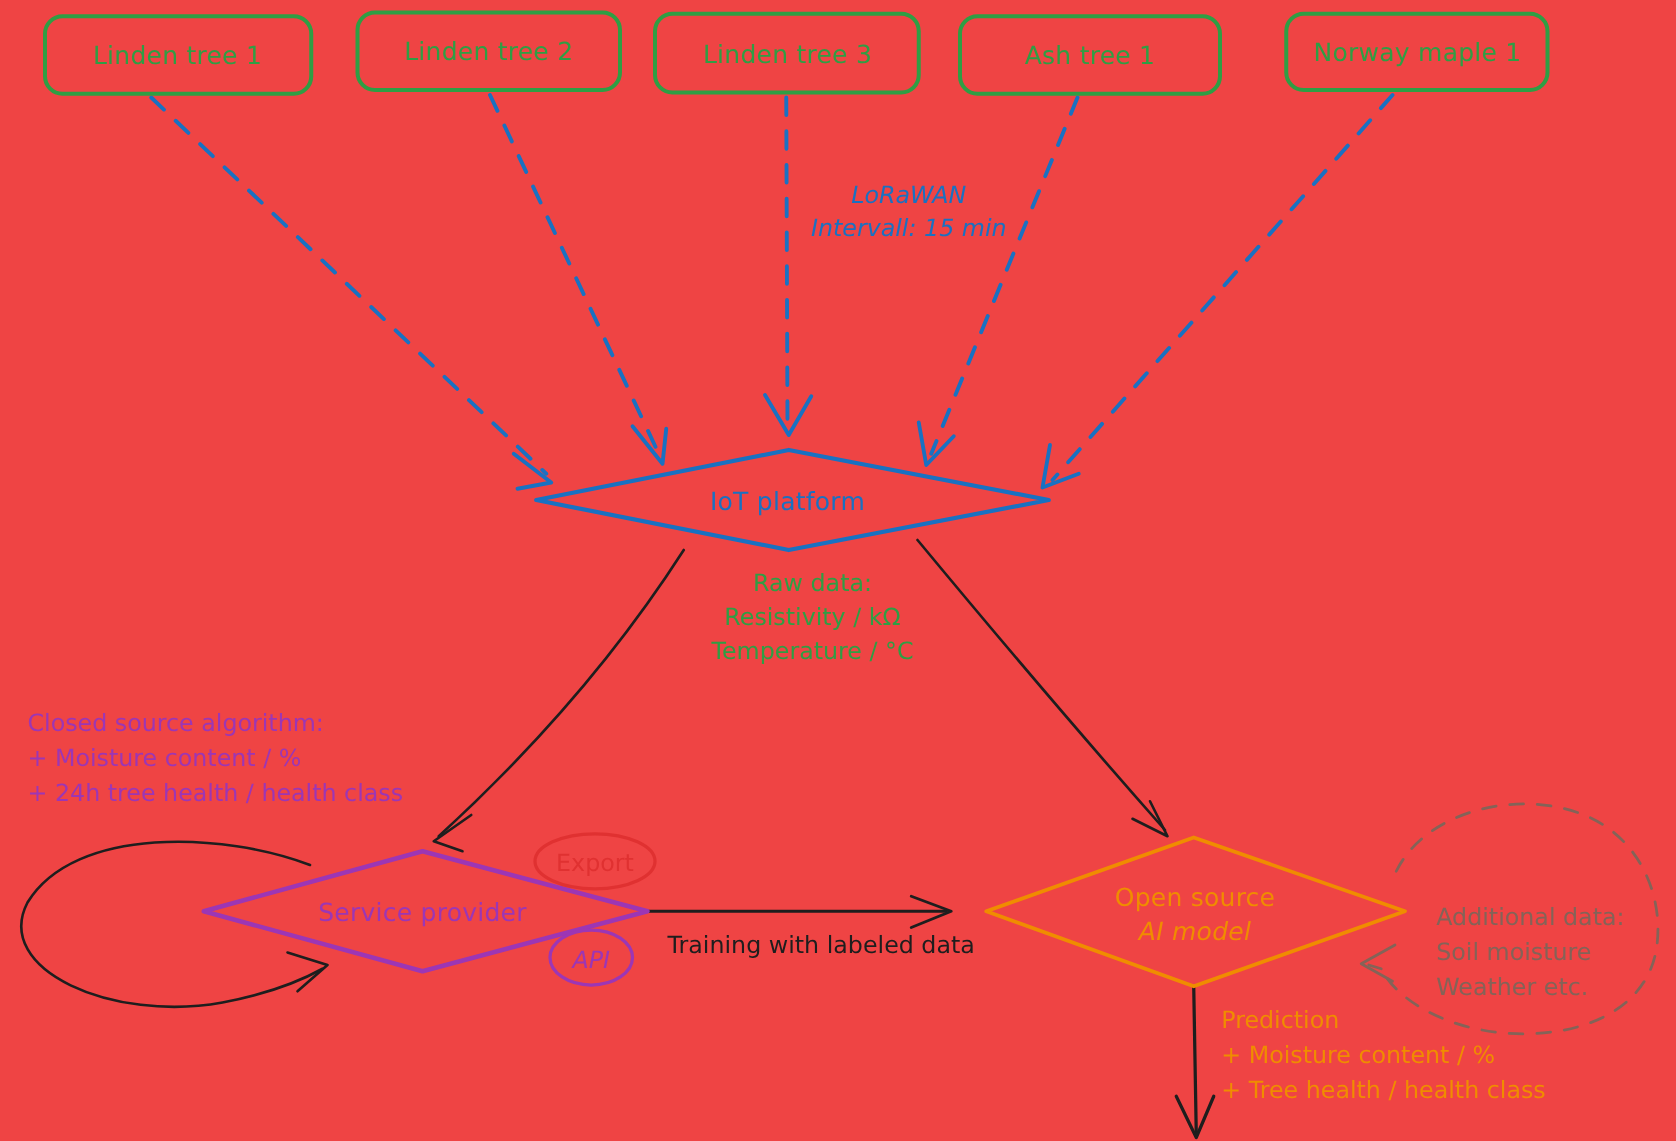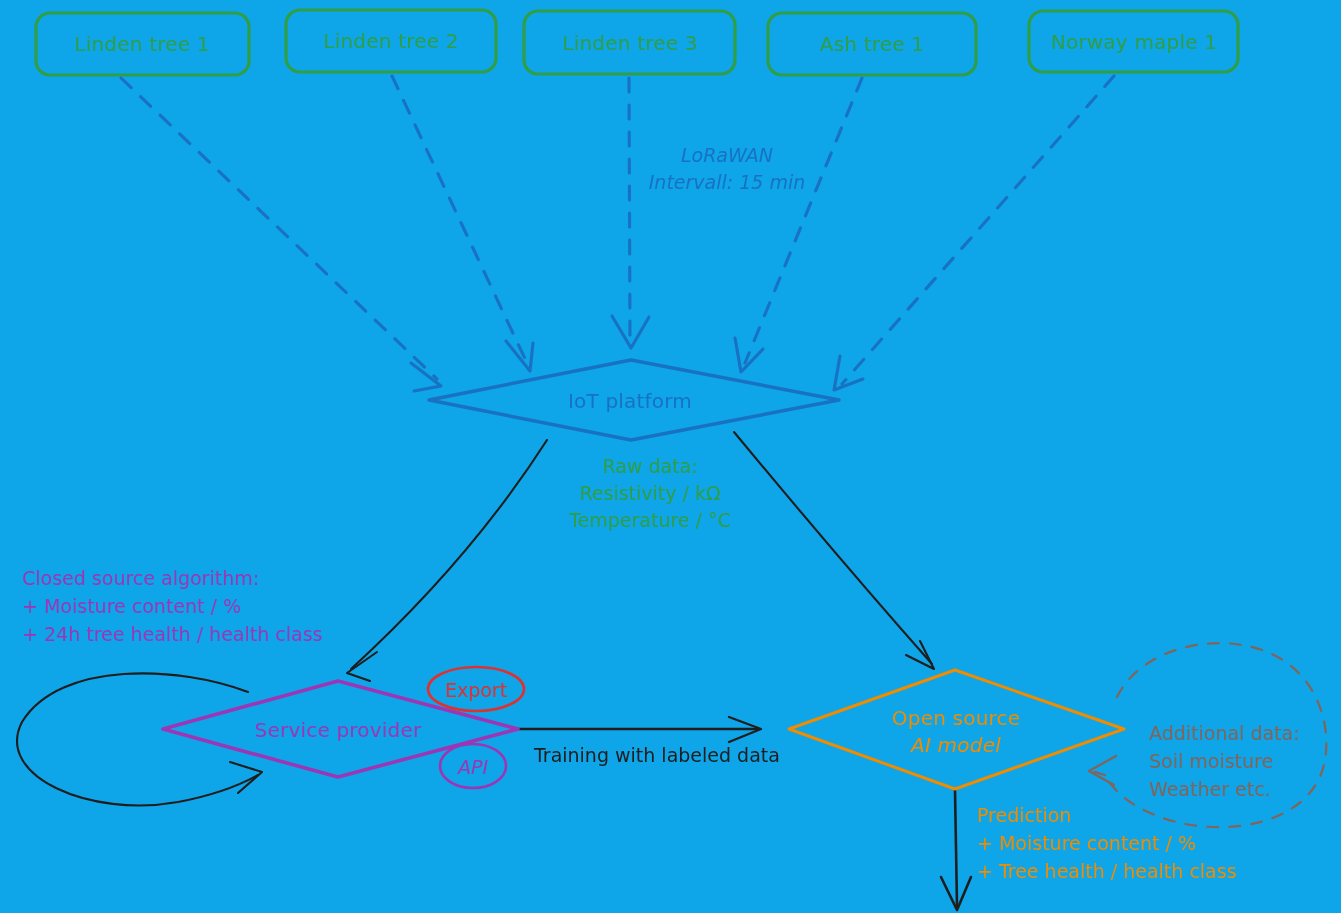--- a/index.html
+++ b/index.html
@@ -7,21 +7,21 @@
     padding: 0;
     background: #ffffff;
   }
   body {
     font-family: "DejaVu Sans", sans-serif;
   }
   #canvas {
     position: relative;
     width: 1341px;
     height: 913px;
-    background: #0ea5e9;
+    background: #ef4444;
     overflow: hidden;
   }
   svg.layer {
     position: absolute;
     left: 0;
     top: 0;
     width: 1341px;
     height: 913px;
     overflow: visible;
   }

